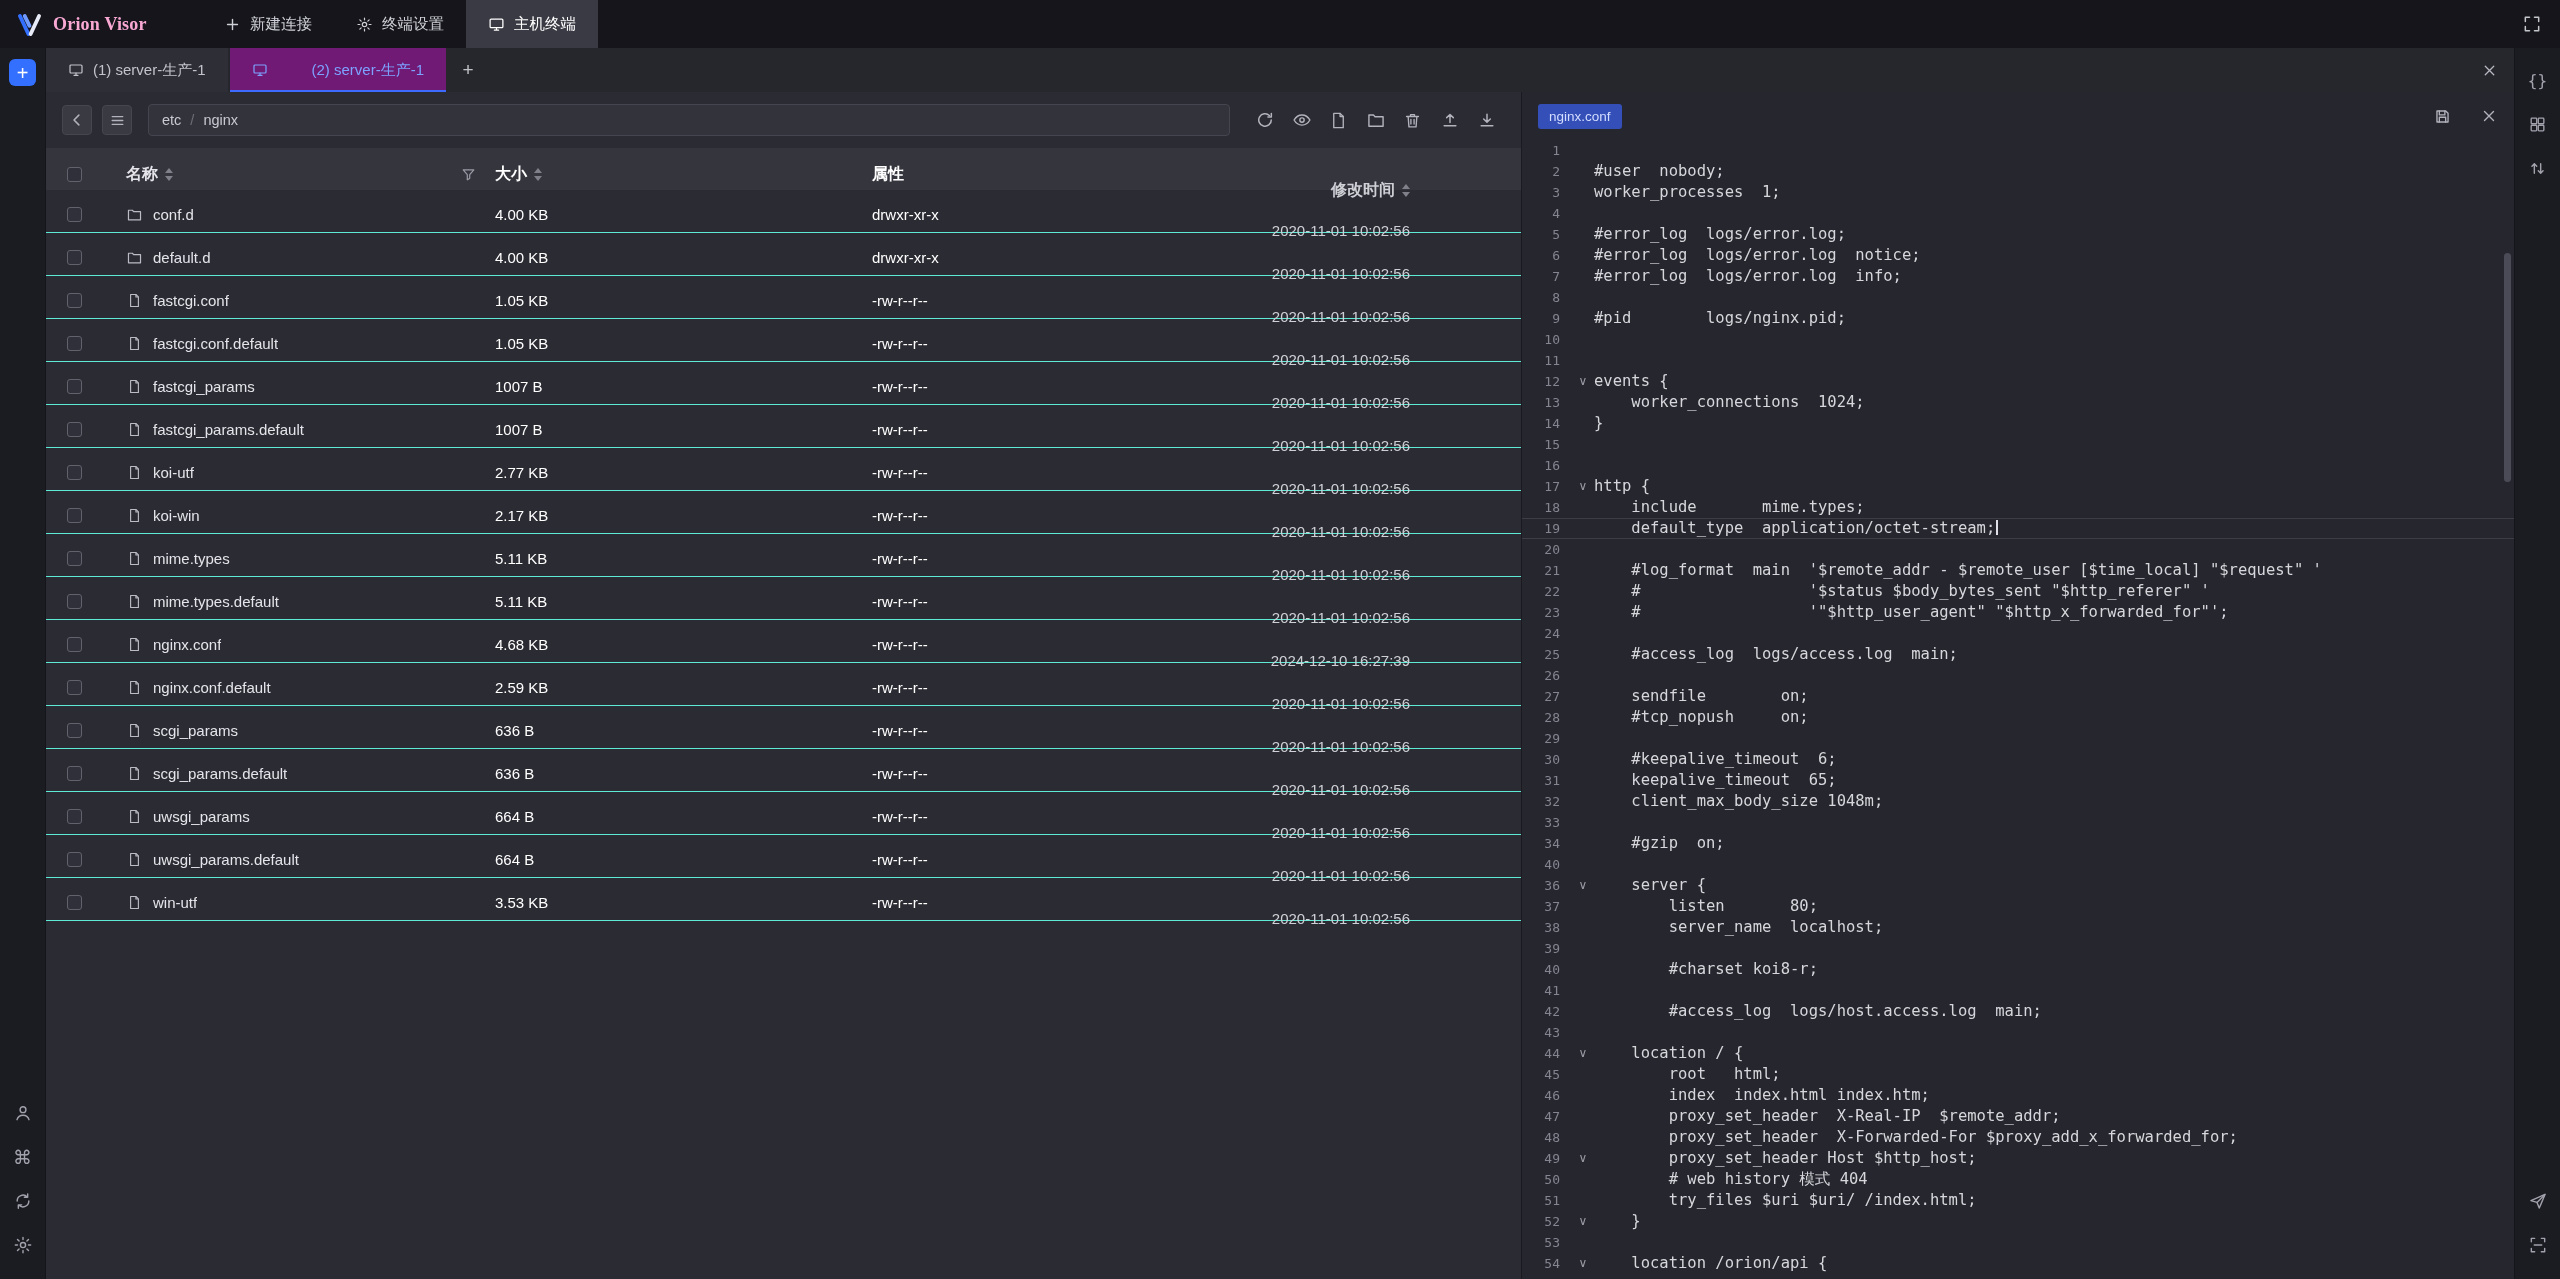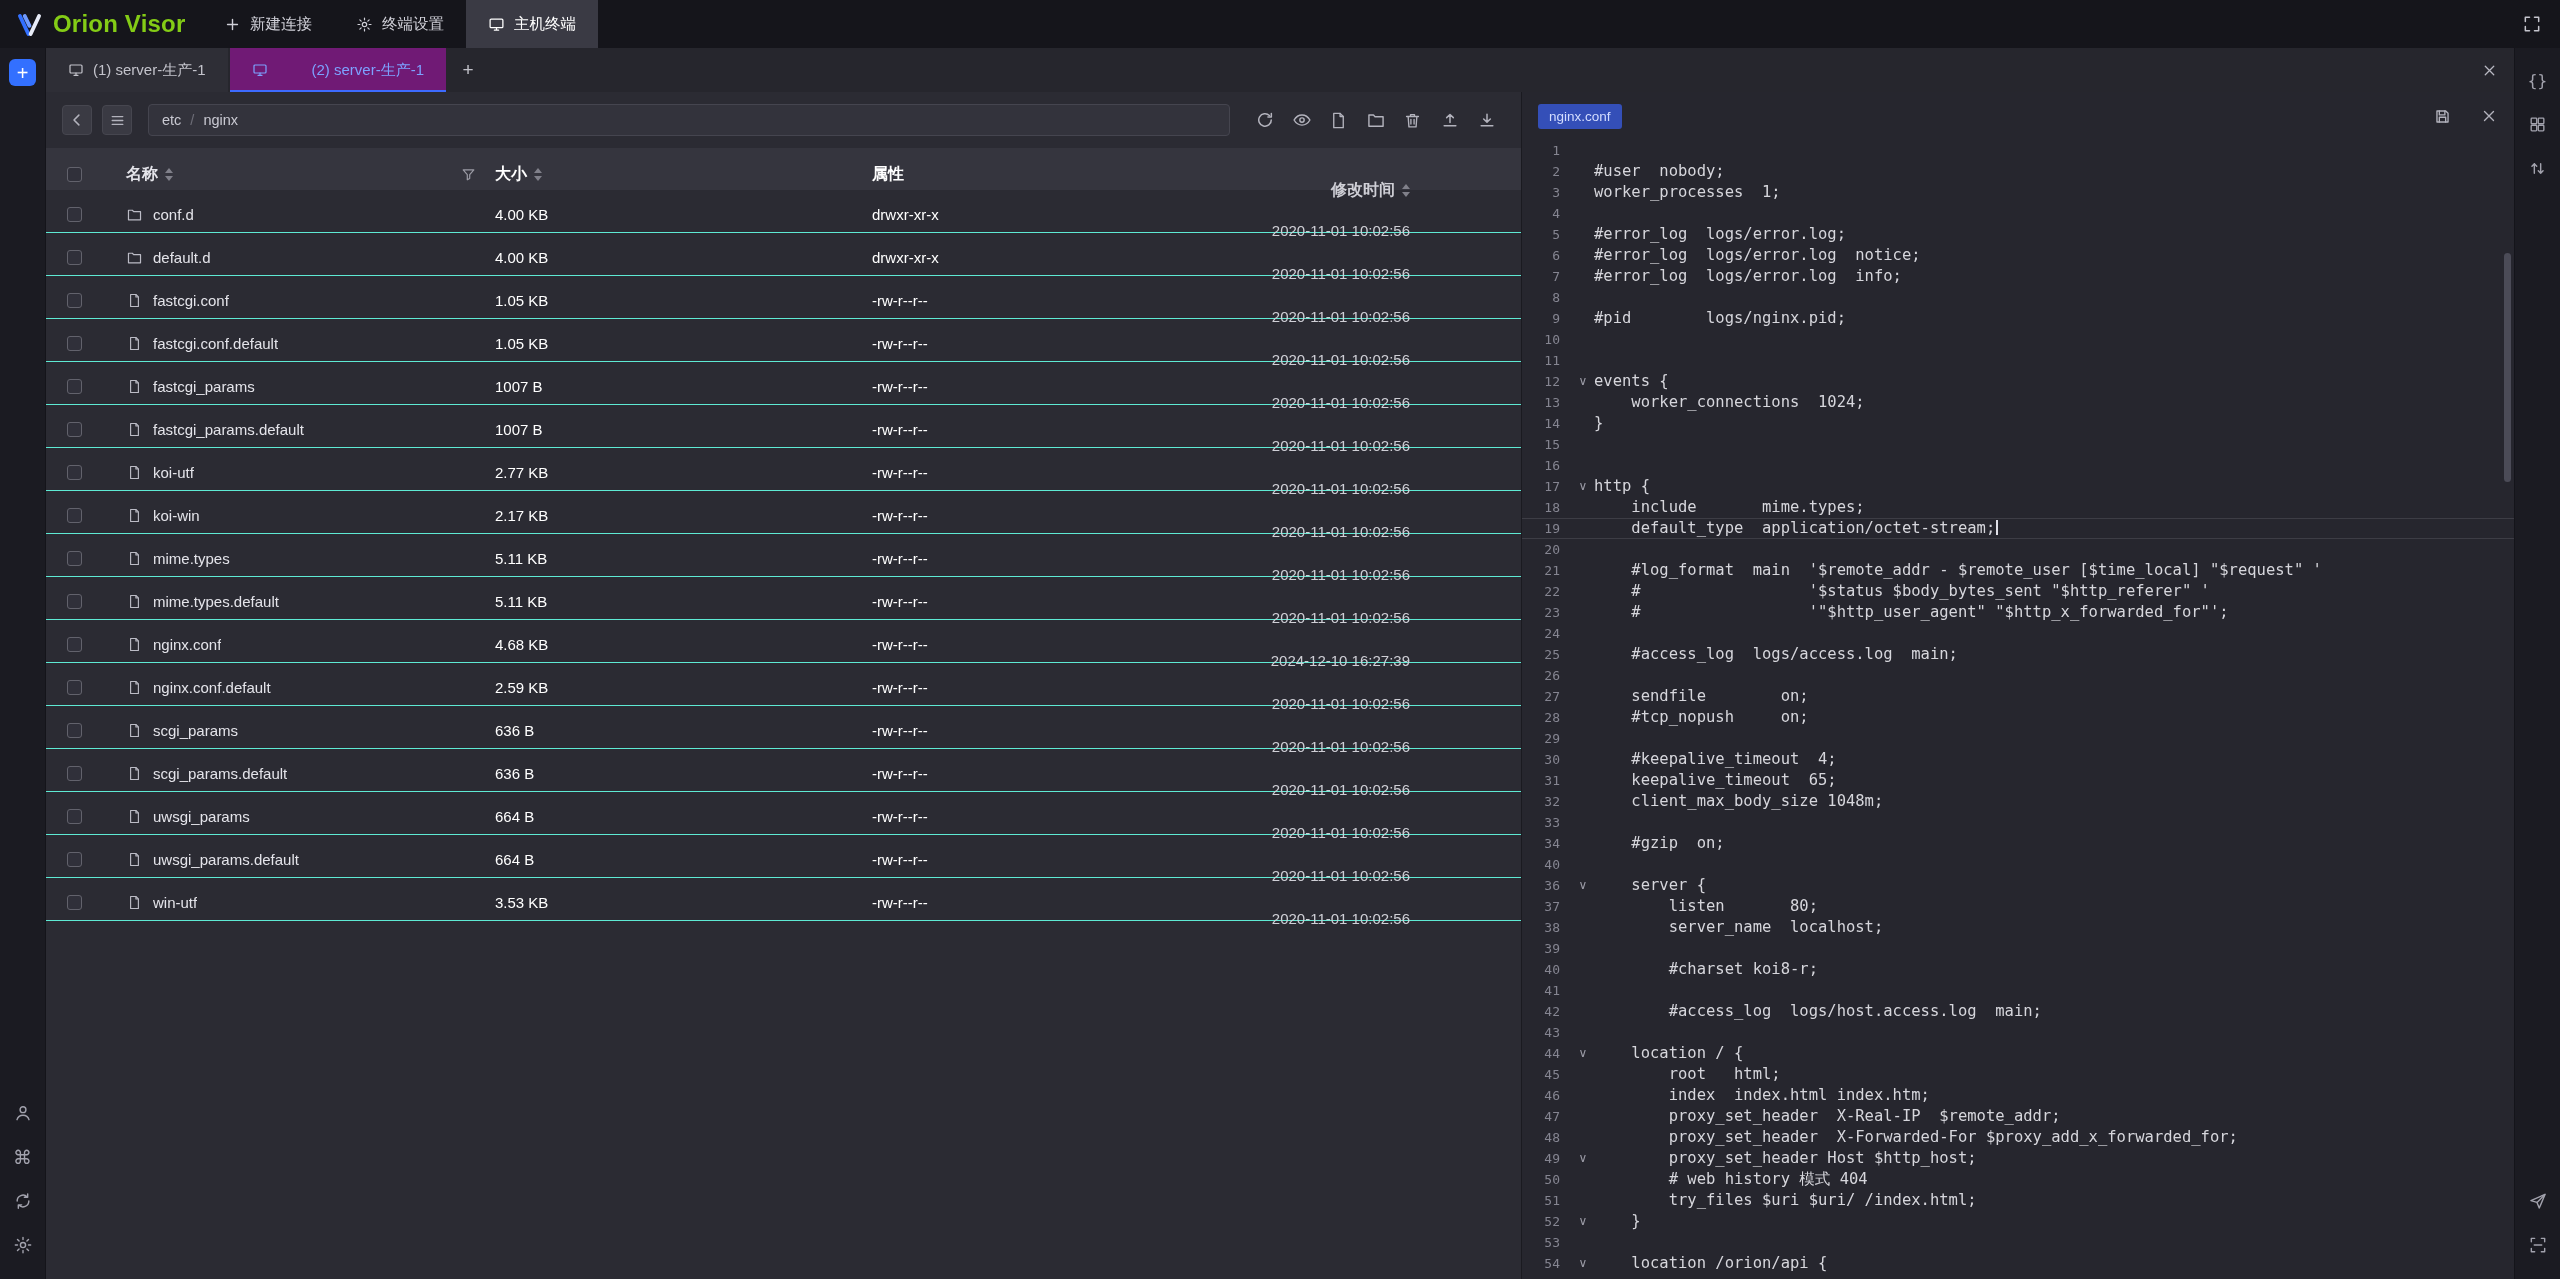--- a/index.html
+++ b/index.html
@@ -3,21 +3,21 @@
 <meta charset="utf-8">
 <style>
   * { margin:0; padding:0; box-sizing:border-box; }
   html,body { width:2560px; height:1279px; background:#101015; overflow:hidden;
               font-family:"Liberation Sans",sans-serif; color:#dcdce2; }
   .app { width:2560px; height:1279px; display:flex; flex-direction:column; }
 
   
   .topbar { flex:0 0 48px; background:#15151b; display:flex; align-items:center; padding-left:16px; }
   .brand { display:flex; align-items:center; gap:10px; width:170px; }
-  .brand-name { font-size:24px; font-weight:bold; color:#84cc16; letter-spacing:.2px; white-space:nowrap; }
+  .brand-name { font-size:18px; font-weight:bold; color:#f9a8d4; letter-spacing:.2px; white-space:nowrap;font-family:Liberation Serif, serif; }
   .topmenu { display:flex; height:100%; margin-left:16px; }
   .menu-item { display:flex; align-items:center; gap:9px; padding:0 22px; font-size:15.5px; color:#cfcfd7; cursor:pointer; white-space:nowrap;font-family:Liberation Serif, serif; }
   .menu-item.active { background:#3a3a44; color:#ffffff; }
   .topbar-spacer { flex:1; }
   .fs-btn { margin-right:18px; color:#c5c5ce; display:flex; }
 
   
   .body { flex:1; display:flex; min-height:0; }
   .strip { width:46px; background:#1b1b22; display:flex; flex-direction:column; align-items:center; }
   .strip.left { border-right:1px solid #14141a; }
@@ -801,21 +801,21 @@
 
   <div class="cline">
     <span class="lnum">29</span>
     <span class="lfold"></span>
     <span class="lcode"></span>
   </div>
 
   <div class="cline">
     <span class="lnum">30</span>
     <span class="lfold"></span>
-    <span class="lcode">    #keepalive_timeout  4;</span>
+    <span class="lcode">    #keepalive_timeout  6;</span>
   </div>
 
   <div class="cline">
     <span class="lnum">31</span>
     <span class="lfold"></span>
     <span class="lcode">    keepalive_timeout  65;</span>
   </div>
 
   <div class="cline">
     <span class="lnum">32</span>

